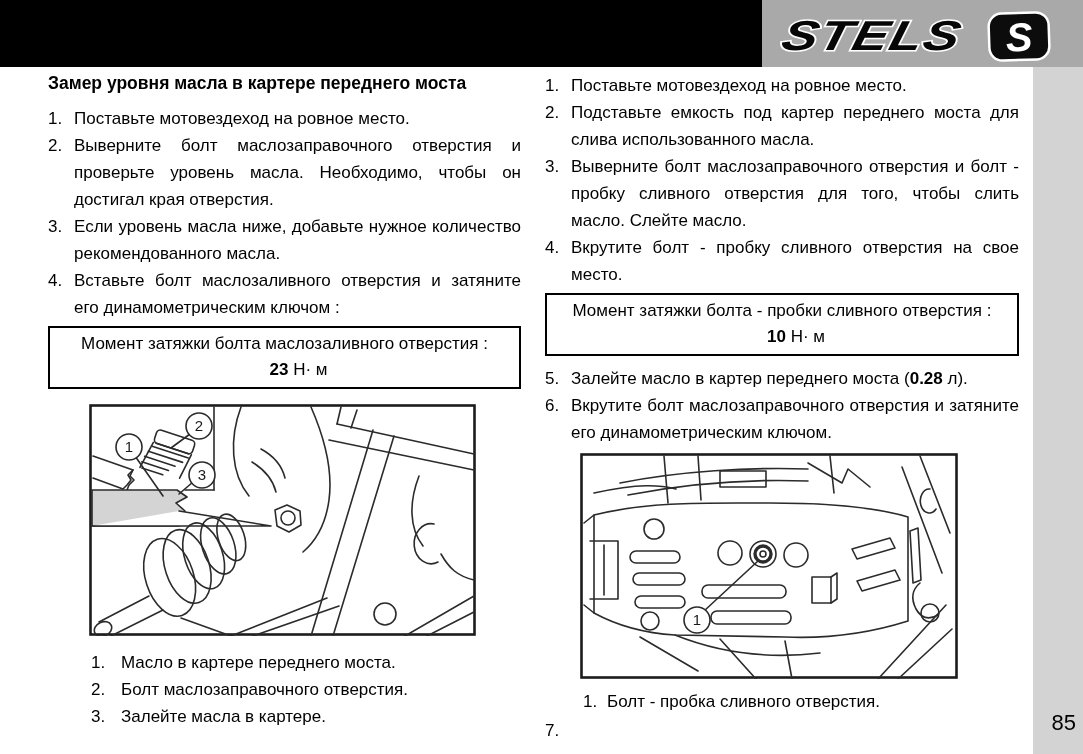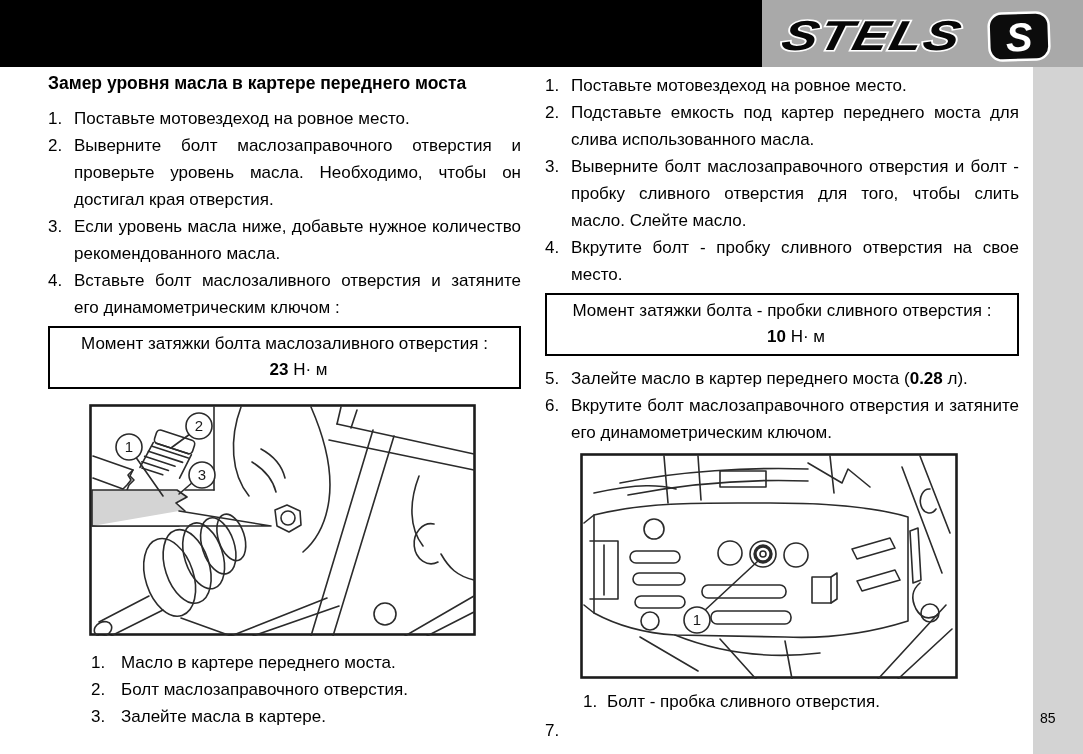--- a/index.html
+++ b/index.html
@@ -4,21 +4,21 @@
 <style>
   html,body { margin:0; padding:0; background:#e8e8e8; }
   .page {
     position:relative; width:1083px; height:754px; background:#ffffff;
     font-family:"Liberation Sans","DejaVu Sans",sans-serif; color:#000;
     overflow:hidden; margin:0 auto;
   }
   .header-black { position:absolute; left:0; top:0; width:762px; height:67px; background:#000; }
   .header-gray  { position:absolute; left:762px; top:0; width:321px; height:67px; background:#a9a9a9; }
   .sidebar-strip{ position:absolute; left:1033px; top:67px; width:50px; height:687px; background:#d3d3d3; }
-  .page-number  { position:absolute; left:1040px; top:710px; width:36px; font-size:14px; text-align:left; }
+  .page-number  { position:absolute; left:1040px; top:710px; width:36px; font-size:22px; text-align:right; }
 
   .col { position:absolute; top:72px; }
   .col-left  { left:48px;  width:473px; }
   .col-right { left:545px; width:474px; }
 
   .section-heading { font-size:17.5px; font-weight:bold; line-height:22px; margin:0 0 11px 0; }
 
   .steps { font-size:17px; line-height:27px; }
   .step  { position:relative; padding-left:26px; text-align:justify; }
   .step .num { position:absolute; left:0; top:0; }

